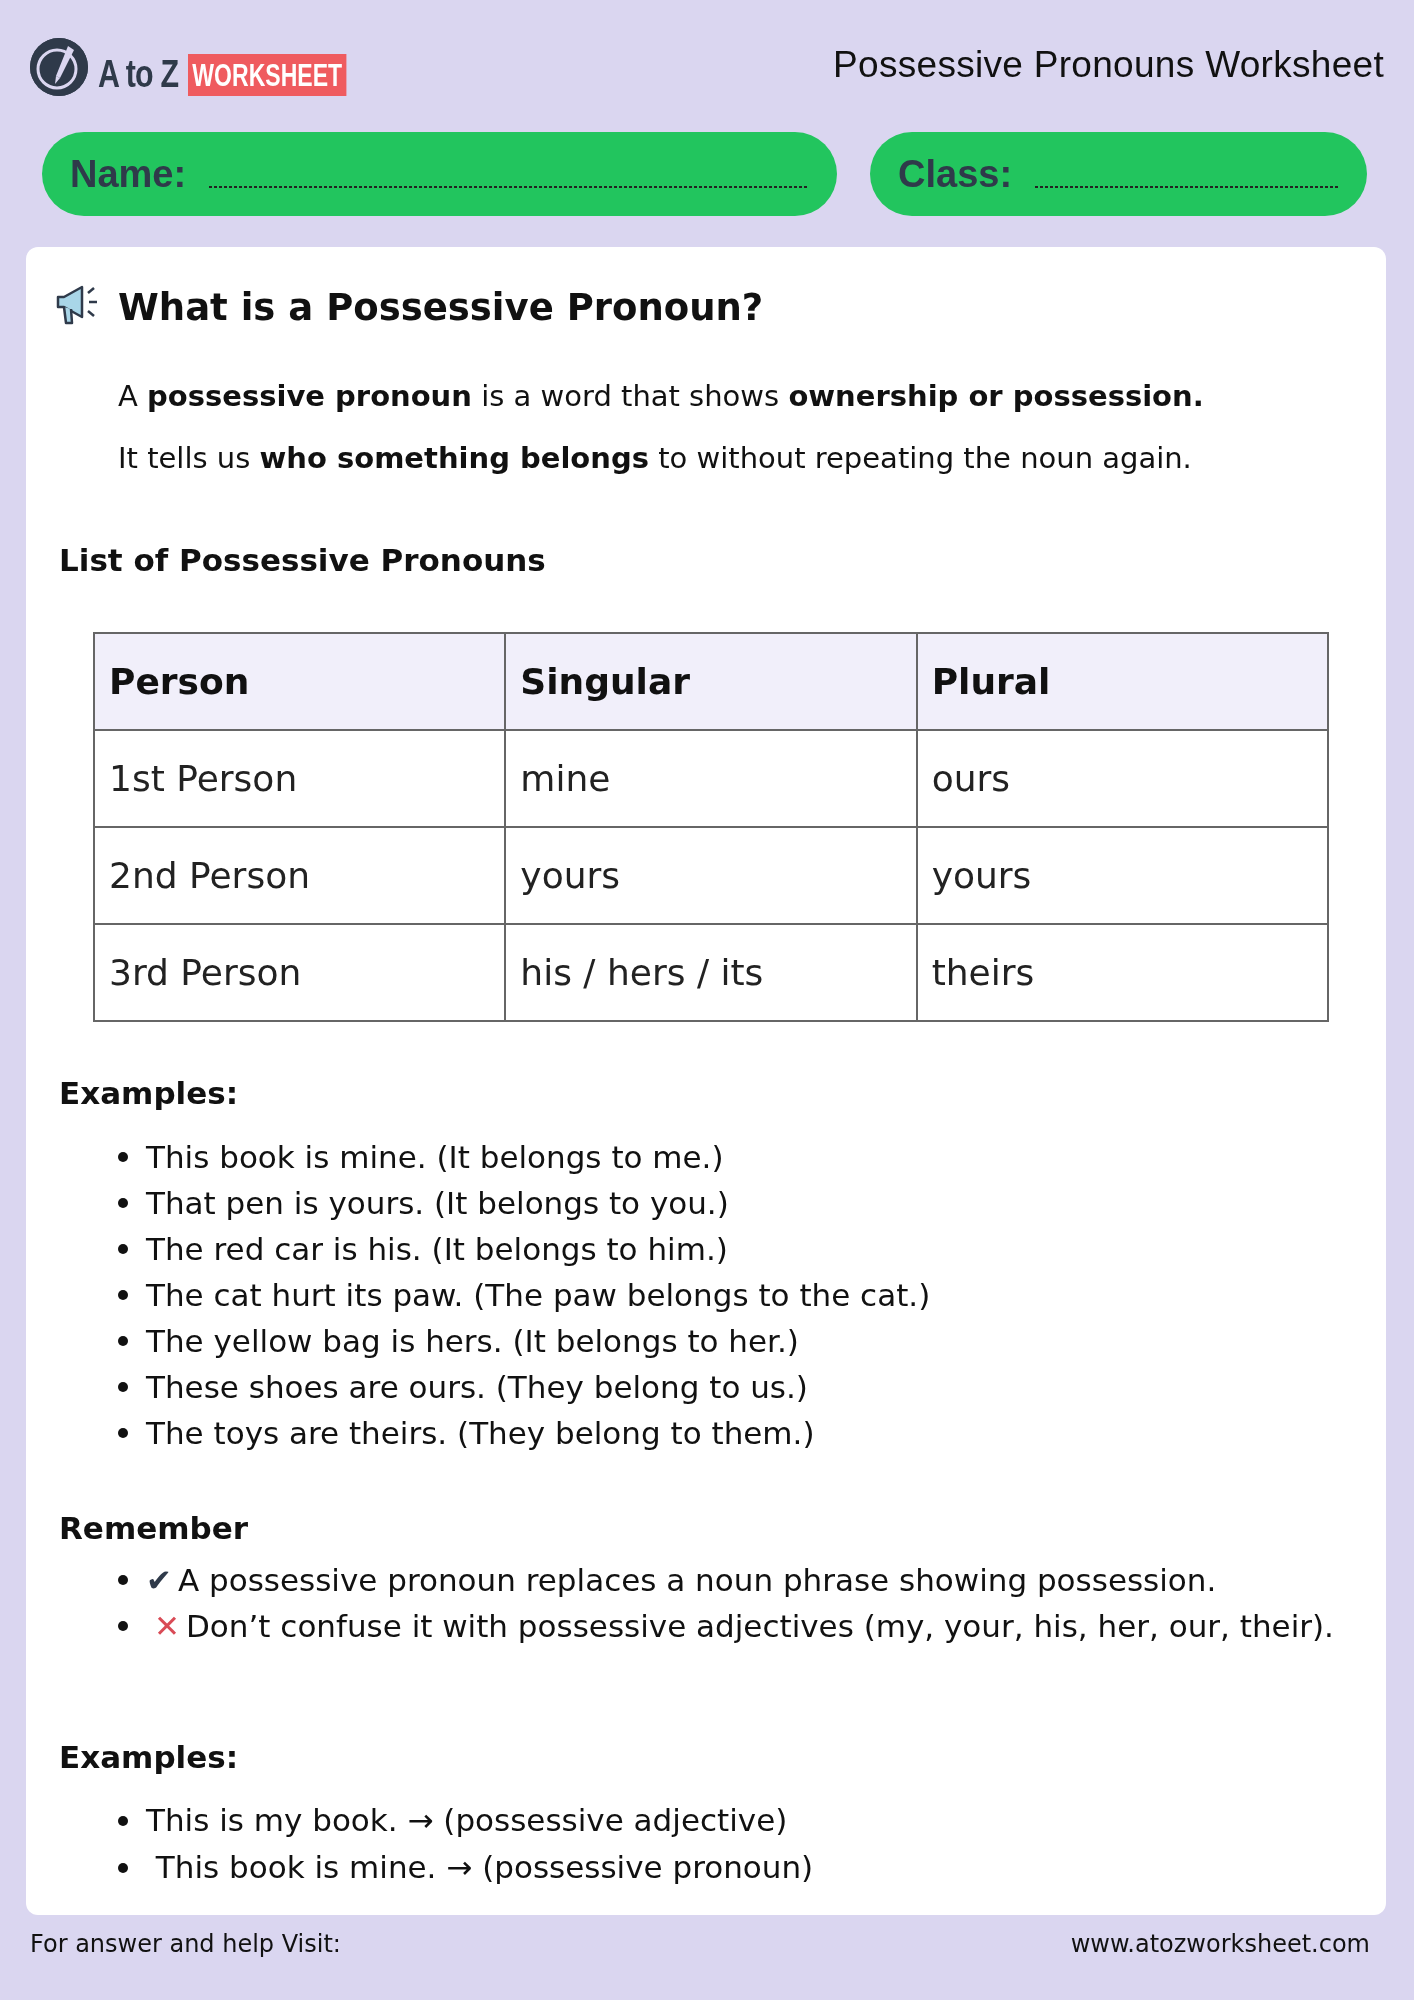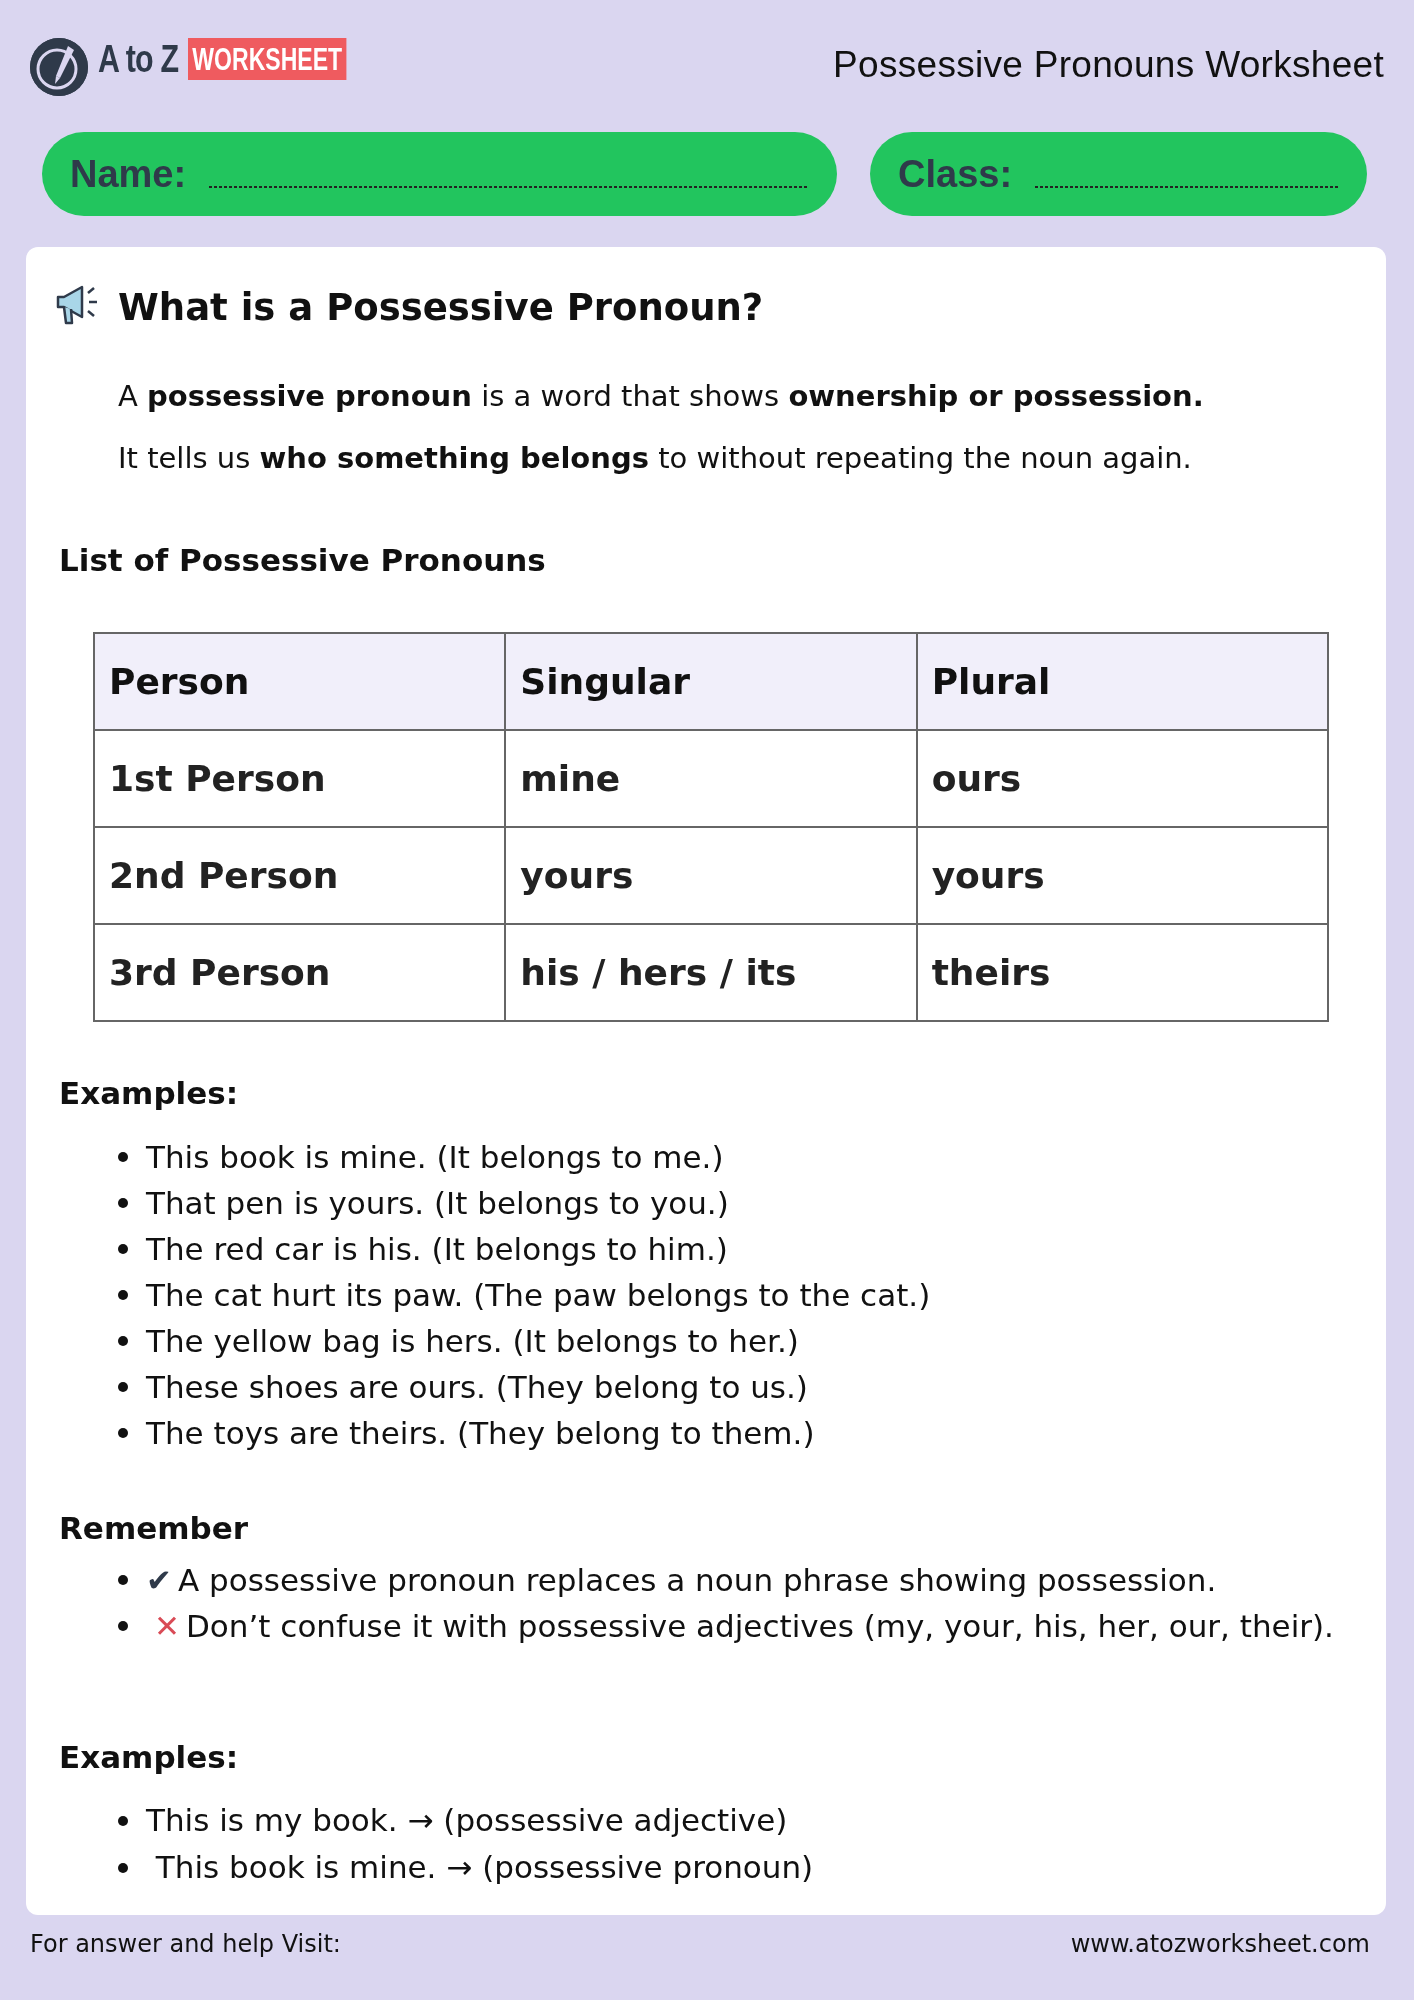--- a/index.html
+++ b/index.html
@@ -8,21 +8,21 @@
       background: #dad6f0;
       font-family: "DejaVu Sans", sans-serif;
       color: #111;
       overflow: hidden;
     }
     .page { position: relative; width: 1414px; height: 2000px; }
 
     
     .logo {
       position: absolute; left: 30px; top: 38px;
-      display: flex; align-items: flex-start; gap: 10px;
+      display: flex; align-items: flex-end; gap: 10px;
     }
     .logo-mark {
       width: 58px; height: 58px; border-radius: 50%;
       background: #2f3a4a; position: relative;
       display: flex; align-items: center; justify-content: center;
     }
     .logo-text-main {
       font-family: "Liberation Sans", sans-serif;
       font-weight: bold; font-size: 38px; color: #2f3a4a;
       letter-spacing: -1px; transform: scaleX(0.8); transform-origin: left center;
@@ -90,21 +90,21 @@
       position: absolute; left: 67px; top: 385px;
       width: 1236px; border-collapse: collapse;
       font-family: "DejaVu Sans", sans-serif;
     }
     table.pron th, table.pron td {
       border: 2px solid #666; height: 97px;
       padding: 0 14px; text-align: left;
       font-size: 36px; width: 33.33%;
     }
     table.pron th { background: #f1effa; font-weight: bold; }
-    table.pron td { font-weight: bold; color: #222; }
+    table.pron td { font-weight: normal; color: #222; }
 
     ul.list {
       position: absolute; left: 92px;
       list-style: none;
       font-size: 31px; color: #111;
     }
     ul.list li { position: relative; padding-left: 28px; }
     ul.list li::before {
       content: ""; position: absolute; left: 0; top: 50%;
       width: 10px; height: 10px; border-radius: 50%;

